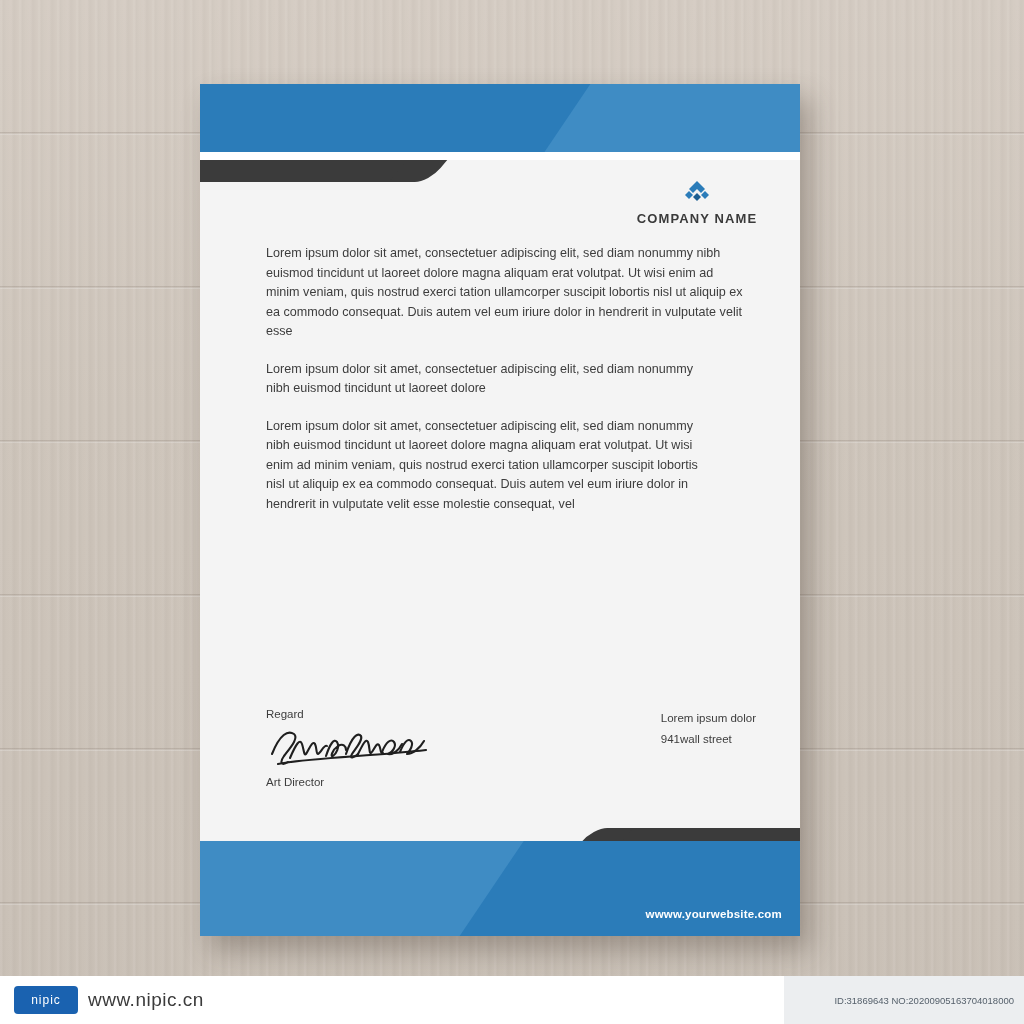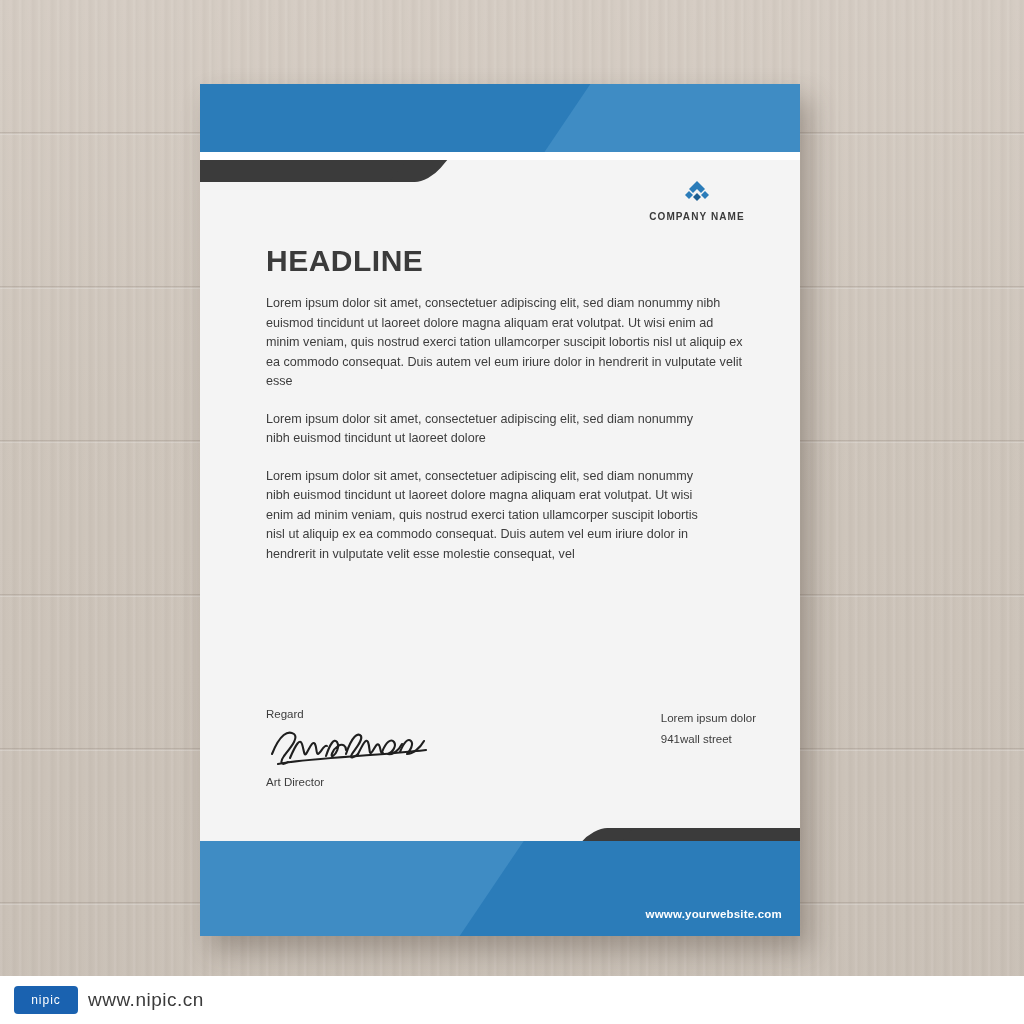--- a/index.html
+++ b/index.html
@@ -165,21 +165,21 @@
     top: 96px;
     width: 150px;
     text-align: center;
   }
   .logo-mark {
     width: 34px;
     height: 26px;
     margin: 0 auto 5px auto;
   }
   .company-name {
-    font-size: 10px;
+    font-size: 13px;
     letter-spacing: 1.1px;
     color: #3a3a3a;
     font-weight: bold;
   }
 
   
   .content {
     position: absolute;
     left: 66px;
     top: 160px;
@@ -319,21 +319,20 @@
           <path d="M17 1 L25 9 L21 13 L17 9 L13 13 L9 9 Z" fill="#2b7cb9"></path>
           <path d="M9 11 L13 15 L9 19 L5 15 Z" fill="#2b7cb9"></path>
           <path d="M25 11 L29 15 L25 19 L21 15 Z" fill="#2b7cb9"></path>
           <path d="M17 13 L21 17 L17 21 L13 17 Z" fill="#1d5e91"></path>
         </svg>
       </div>
       <div class="company-name">COMPANY NAME</div>
     </div>
 
     <div class="content">
-      <h1 class="headline">HEADLINE</h1>
       <p class="para">Lorem ipsum dolor sit amet, consectetuer adipiscing elit, sed diam nonummy nibh euismod tincidunt ut laoreet dolore magna aliquam erat volutpat. Ut wisi enim ad minim veniam, quis nostrud exerci tation ullamcorper suscipit lobortis nisl ut aliquip ex ea commodo consequat. Duis autem vel eum iriure dolor in hendrerit in vulputate velit esse</p>
       <p class="para narrow">Lorem ipsum dolor sit amet, consectetuer adipiscing elit, sed diam nonummy nibh euismod tincidunt ut laoreet dolore</p>
       <p class="para narrow">Lorem ipsum dolor sit amet, consectetuer adipiscing elit, sed diam nonummy nibh euismod tincidunt ut laoreet dolore magna aliquam erat volutpat. Ut wisi enim ad minim veniam, quis nostrud exerci tation ullamcorper suscipit lobortis nisl ut aliquip ex ea commodo consequat. Duis autem vel eum iriure dolor in hendrerit in vulputate velit esse molestie consequat, vel</p>
     </div>
 
     <div class="signoff">
       <div class="regard">Regard</div>
       <div class="signature" title="Jhon Marston">
         <svg viewBox="0 0 170 46" width="170" height="46" aria-hidden="true">
           <g fill="none" stroke="#1f1f1f" stroke-width="2.1" stroke-linecap="round" stroke-linejoin="round">
@@ -364,15 +363,18 @@
       <div class="website">wwww.yourwebsite.com</div>
     </div>
 
   </div>
 
   <div id="footer">
     <div class="watermark">
       <div class="wm-logo">nipic</div>
       <div class="wm-text">www.nipic.cn</div>
     </div>
+    <div class="id-strip">
+      <span class="id-text">ID:31869643 NO:20200905163704018000</span>
+    </div>
   </div>
 
 </div>
 
 </body></html>

